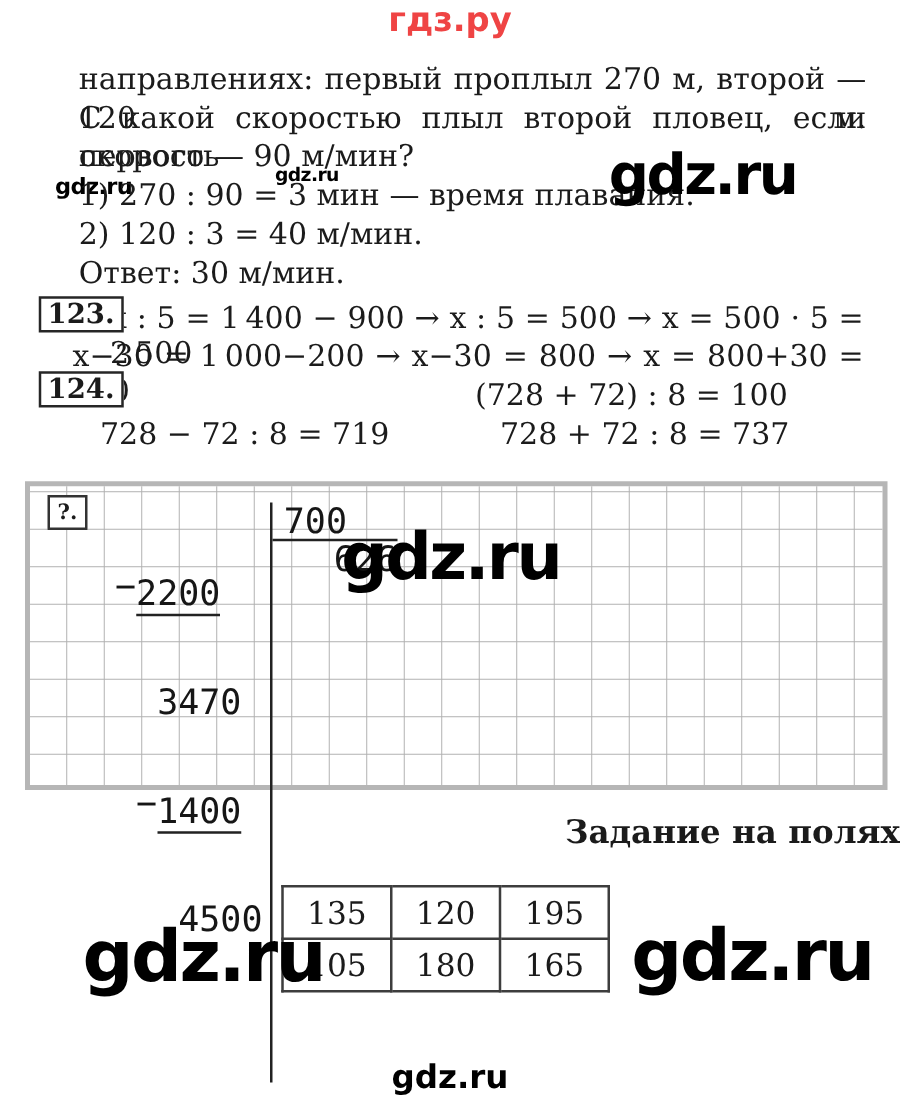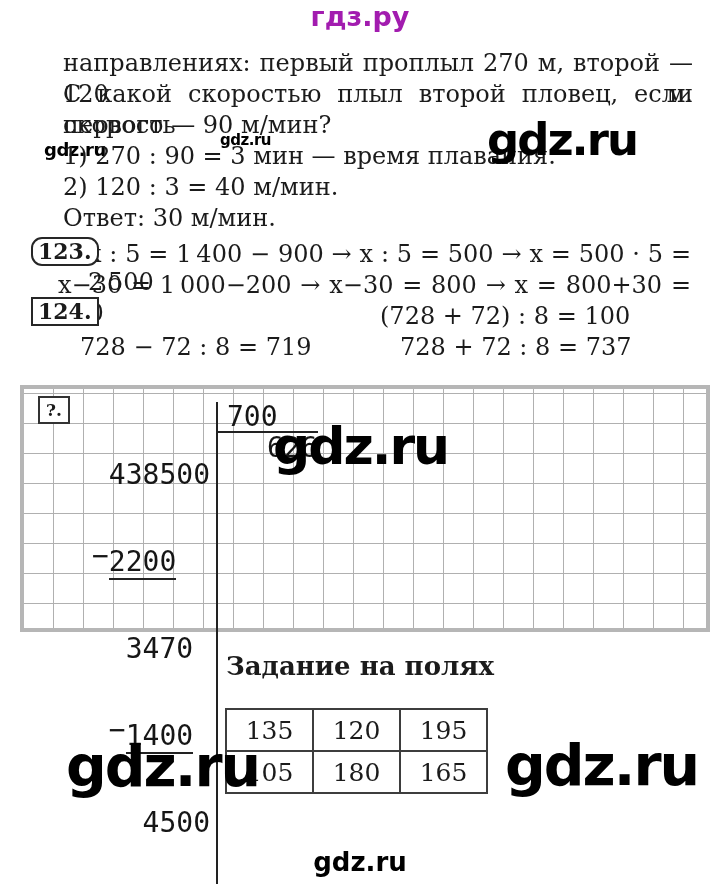--- a/index.html
+++ b/index.html
@@ -1,31 +1,31 @@
 <!DOCTYPE html>
 <html><head>
 <meta charset="utf-8">
 <style>
   html,body{margin:0;padding:0;background:#fff;}
   .page{position:relative;width:720px;height:884px;background:#ffffff;overflow:hidden;
         font-family:"DejaVu Serif",serif;color:#1b1b1b;}
   .abs{position:absolute;}
 
   .site-header{top:1px;left:0;width:100%;text-align:center;
-    font-family:"DejaVu Sans",sans-serif;font-weight:bold;font-size:27px;color:#a21caf;}
+    font-family:"DejaVu Sans",sans-serif;font-weight:bold;font-size:27px;color:#ef4444;}
 
   .intro{left:63px;top:48px;width:630px;font-size:24px;line-height:31px;z-index:1;}
   .intro .line{height:31px;white-space:nowrap;}
   .jl{text-align:justify;text-align-last:justify;white-space:normal !important;}
 
   .plabel{border:2px solid #262626;font-weight:bold;padding:0 5px;font-size:22px;
           line-height:25px;background:#fff;z-index:2;}
   .eq{font-size:24px;white-space:nowrap;z-index:1;}
   .eqj{text-align:justify;text-align-last:justify;white-space:normal;}
-  #p123-label{left:31px;top:237px;border-radius:11px;}
+  #p123-label{left:31px;top:237px;}
   #p123-l1{left:88px;top:240px;width:603px;}
   #p123-l2{left:58px;top:271px;width:633px;}
   #p124-label{left:31px;top:297px;}
   #p124-l1{left:92px;top:302px;}
   #p124-r1{left:380px;top:302px;}
   #p124-l2{left:80px;top:333px;}
   #p124-r2{left:400px;top:333px;}
 
   .gridbox{left:20px;top:385px;width:682px;height:239px;border:4px solid #b6b6b6;
     background-color:#fff;
@@ -45,21 +45,21 @@
   .quotient{padding-left:9px;height:29px;margin-left:40px;}
 
   .wm{font-family:"DejaVu Sans",sans-serif;font-weight:bold;color:#000;line-height:1;z-index:5;}
   #wm-small-left{left:44px;top:141px;font-size:18px;letter-spacing:-0.5px;z-index:0;}
   #wm-small-center{left:220px;top:133px;font-size:15px;letter-spacing:-0.5px;z-index:0;}
   #wm-big-top{left:487px;top:117px;font-size:45px;letter-spacing:-2px;}
   #wm-grid{left:273px;top:420px;font-size:52px;letter-spacing:-2px;}
   #wm-bottom-left{left:66px;top:738px;font-size:57px;letter-spacing:-2px;}
   #wm-bottom-right{left:505px;top:737px;font-size:57px;letter-spacing:-2px;}
 
-  .margin-title{left:0;top:651px;width:100%;text-align:center;font-weight:bold;font-size:26px;z-index:1;}
+  .margin-title{left:0;top:651px;width:100%;text-align:right;font-weight:bold;font-size:26px;z-index:1;}
   .mtable{left:225px;top:708px;border-collapse:collapse;font-size:25px;color:#1b1b1b;z-index:1;}
   .mtable td{width:85px;height:40px;border:2px solid #3d3d3d;text-align:center;padding:0;}
 
   .footer-brand{left:0;top:847px;width:100%;text-align:center;
     font-family:"DejaVu Sans",sans-serif;font-weight:bold;font-size:26px;color:#000;z-index:5;}
 </style>
 </head>
 <body>
 
 <div class="page">
@@ -86,21 +86,20 @@
   <div class="abs plabel" id="p124-label">124.</div>
   <div class="abs eq" id="p124-r1">(728 + 72) : 8 = 100</div>
   <div class="abs eq" id="p124-l2">728 − 72 : 8 = 719</div>
   <div class="abs eq" id="p124-r2">728 + 72 : 8 = 737</div>
 
   <div class="abs gridbox"></div>
   <div class="abs qbadge">?.</div>
 
   <div class="abs division">
     <div class="dleft">
-      <div class="drow"><span> </span><span class="dminus"></span><span>438500</span></div>
       <div class="drow"><span></span><span class="dminus">−</span><span class="ul">2200</span></div>
       <div class="drow"><span>  </span><span class="dminus"></span><span>3470</span></div>
       <div class="drow"><span> </span><span class="dminus">−</span><span class="ul">1400</span></div>
       <div class="drow"><span>   </span><span class="dminus"></span><span>4500</span></div>
       
       
     </div>
     <div class="dright">
       <div class="divisor">700</div>
       <div class="quotient">626</div>

